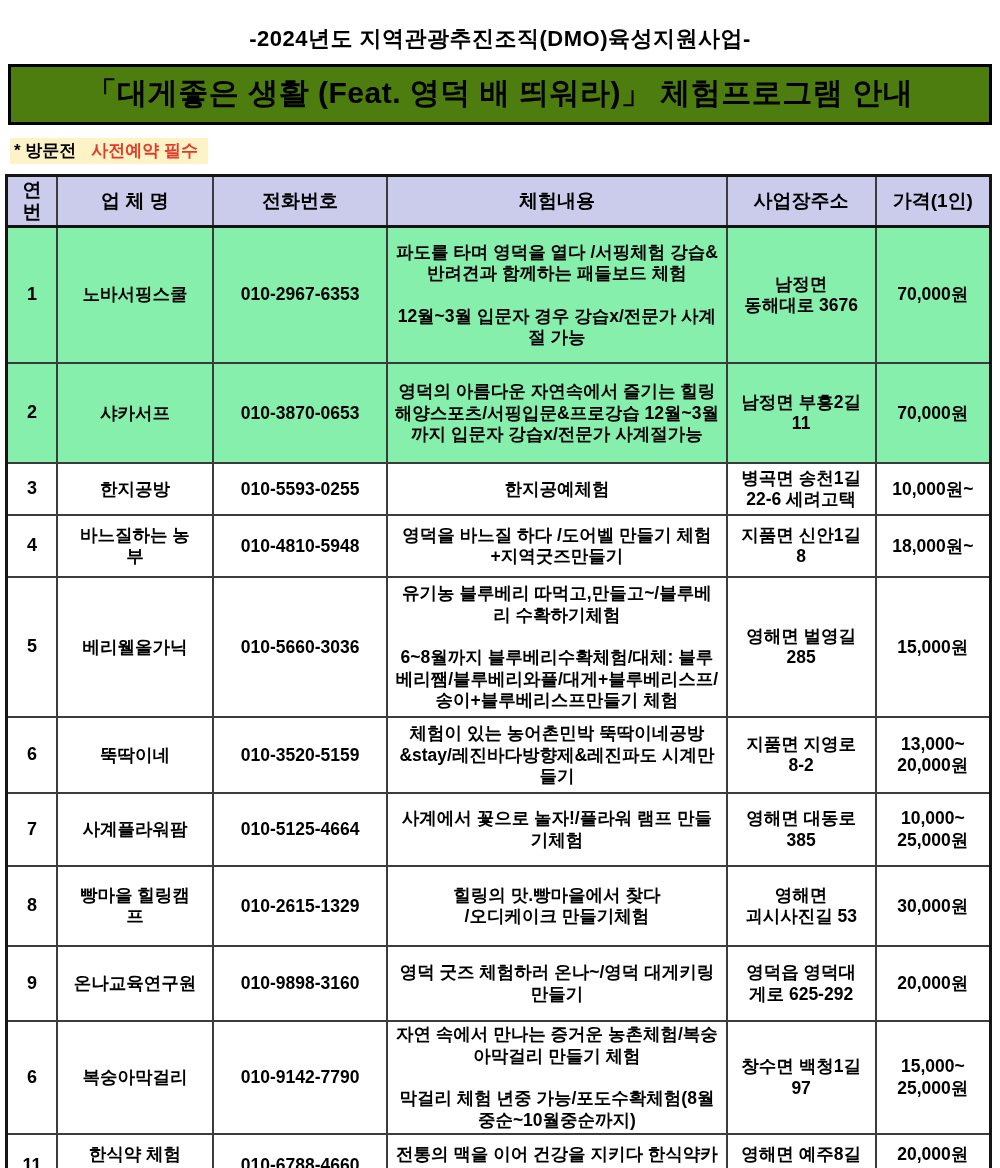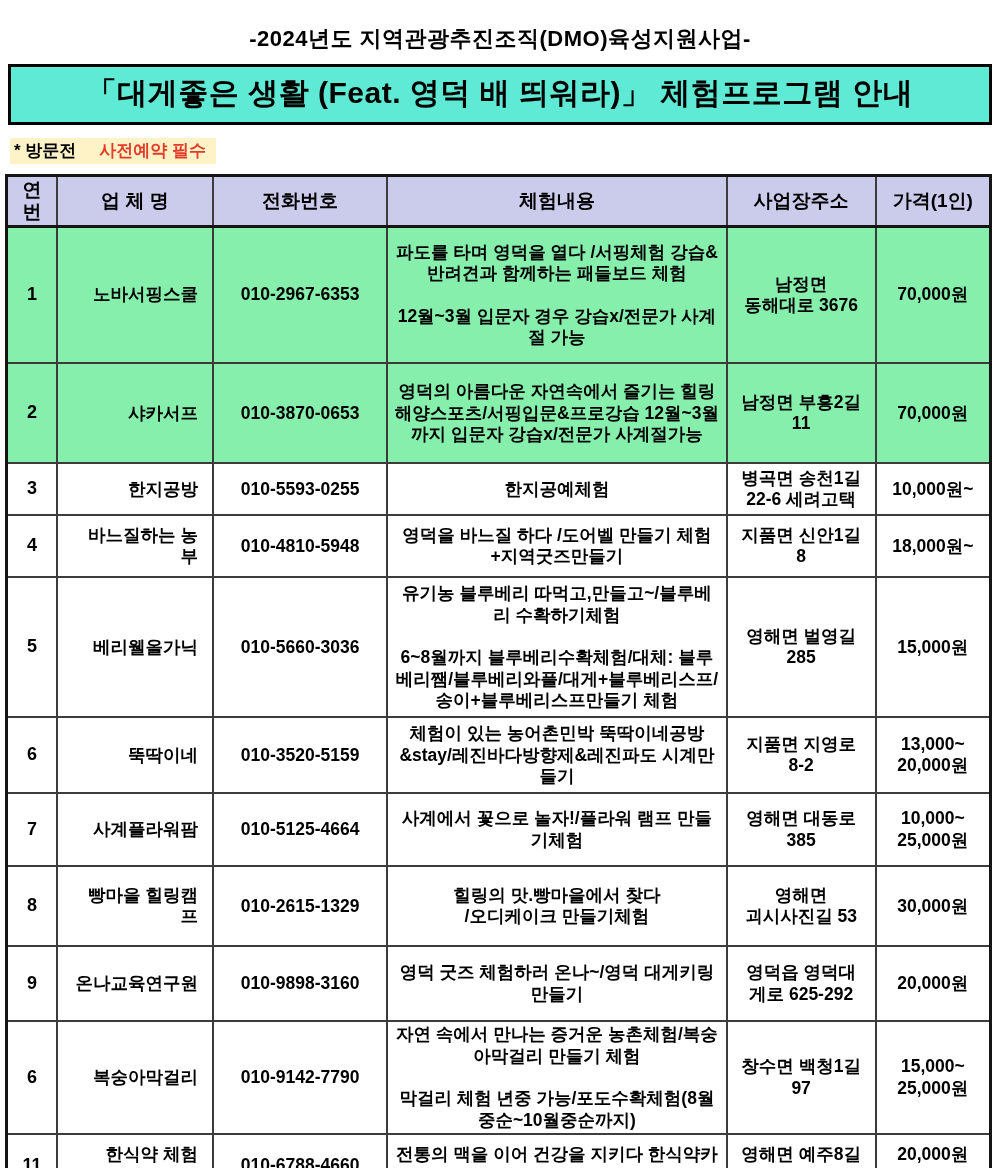--- a/index.html
+++ b/index.html
@@ -6,41 +6,41 @@
   html,body { margin:0; padding:0; }
   body {
     width:1000px; height:1168px; background:#ffffff;
     font-family:"Liberation Sans","DejaVu Sans",sans-serif;
     font-weight:bold; color:#000;
   }
   .subtitle {
     text-align:center; font-size:22px; padding-top:24px; letter-spacing:0.5px;
   }
   .banner {
-    margin:10px 8px 0 8px; border:3px solid #000; background:#5eead4;
+    margin:10px 8px 0 8px; border:3px solid #000; background:#4d7c0f;
     text-align:center; font-size:30px; padding:6px 4px 8px 4px; letter-spacing:0.5px;
   }
   .note { margin:14px 0 0 10px; font-size:17px; }
   .note-hl { background:#fdf3c6; padding:3px 10px 4px 4px; }
-  .note-red { color:#e23b2a; margin-left:23px; }
+  .note-red { color:#e23b2a; margin-left:15px; }
   table.program {
     border-collapse:collapse; table-layout:fixed;
     margin:12px 0 0 5px; width:987px;
     border:3px solid #151515;
   }
   th, td {
     border:2px solid #3c3c3c; text-align:center; vertical-align:middle;
     white-space:pre-line; padding:2px 6px; overflow:hidden;
   }
   thead th {
     background:#cbcbec; font-size:19px; height:50px;
     border-bottom:3px solid #151515; line-height:1.15; padding:2px 2px;
   }
   td { font-size:17.5px; line-height:1.22; }
-  td.c-name { padding:0 14px;text-align:right; }
+  td.c-name { padding:0 14px; }
   td.c-no { font-size:18px; }
   tr.hl td { background:#86efac; }
   tbody tr:nth-child(1) { height:137px; }
   tbody tr:nth-child(2) { height:100px; }
   tbody tr:nth-child(3) { height:52px; }
   tbody tr:nth-child(4) { height:62px; }
   tbody tr:nth-child(5) { height:140px; }
   tbody tr:nth-child(6) { height:76px; }
   tbody tr:nth-child(7) { height:73px; }
   tbody tr:nth-child(8) { height:80px; }

